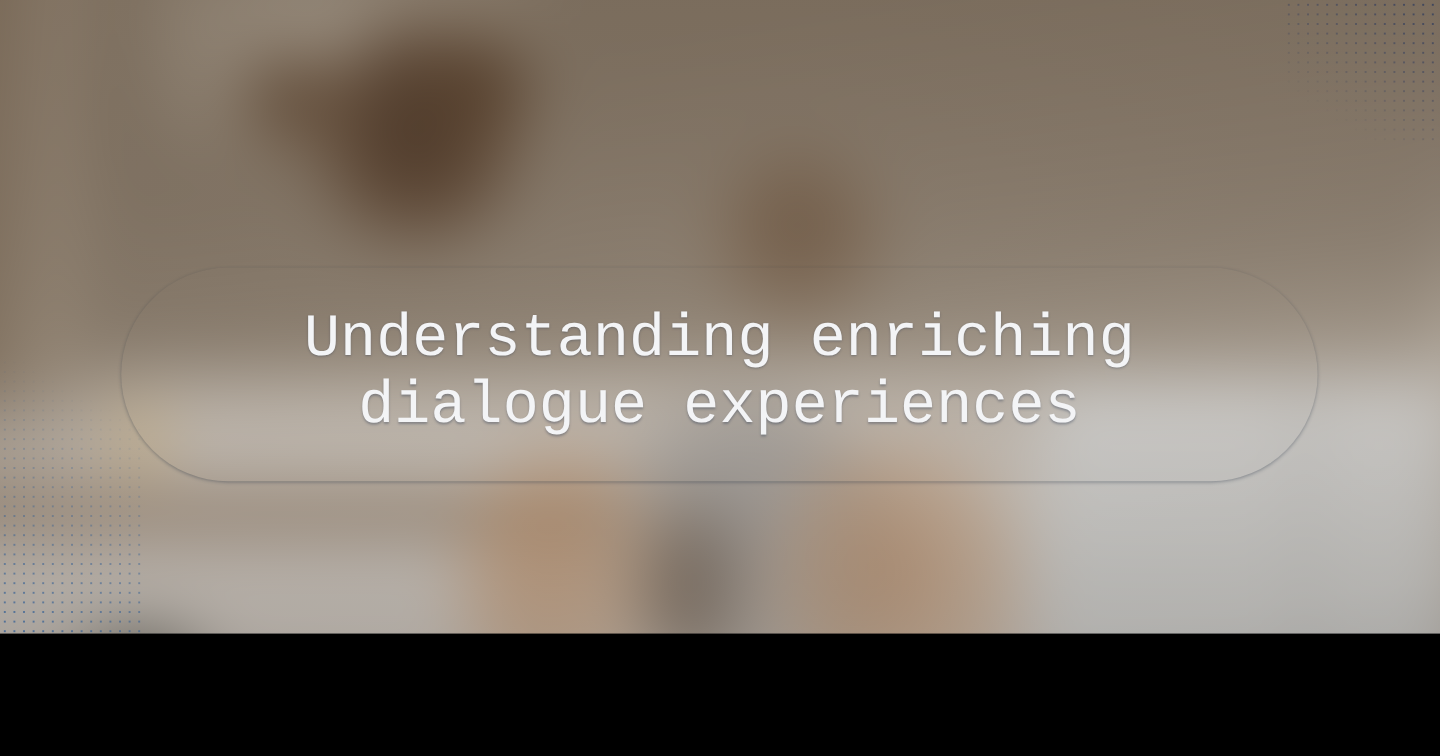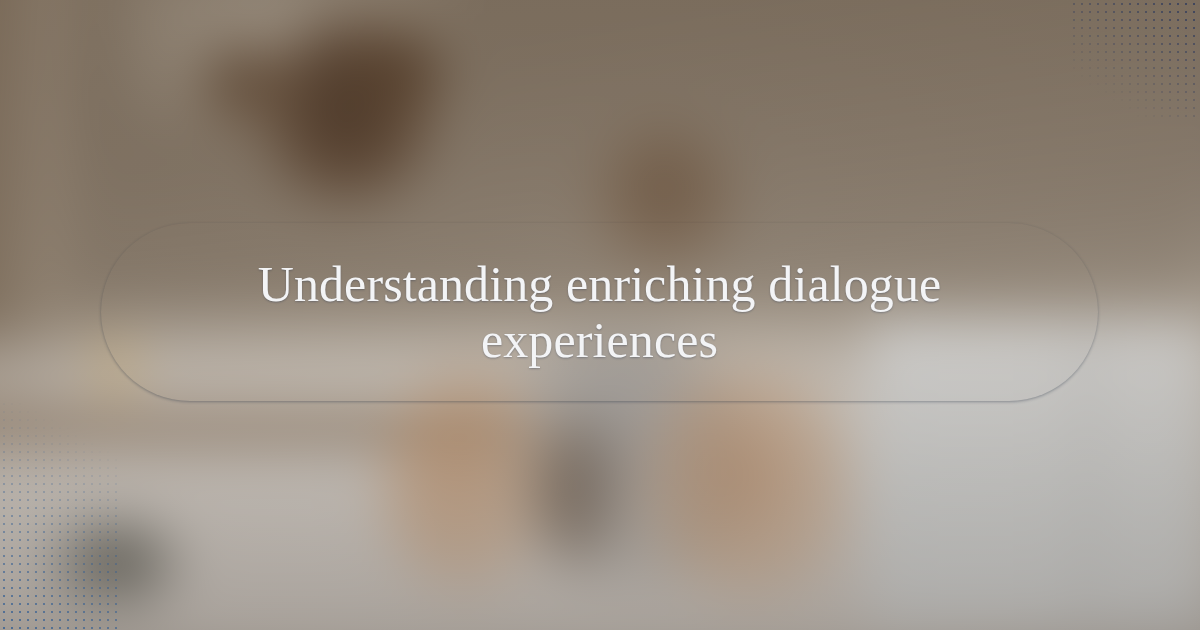--- a/index.html
+++ b/index.html
@@ -3,23 +3,23 @@
 <meta charset="utf-8">
 <style>
   html, body {
     margin: 0;
     padding: 0;
     background: #000;
   }
   #stage {
     position: relative;
     width: 1200px;
-    height: 630px;
+    height: 528px;
     overflow: hidden;
-    font-family: Liberation Serif, serif;
+    font-family: Liberation Mono, monospace;
   }
 
   
   .photo-layer {
     position: absolute;
     inset: -60px;
     filter: blur(26px);
   }
 
   

